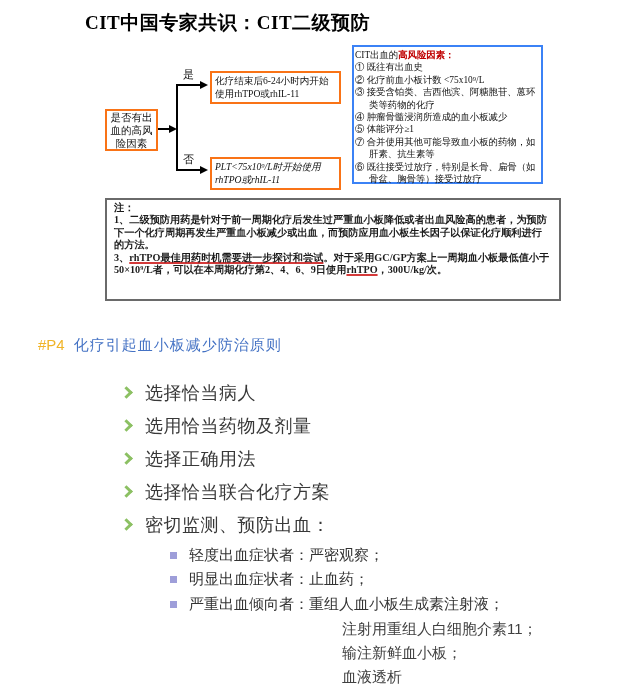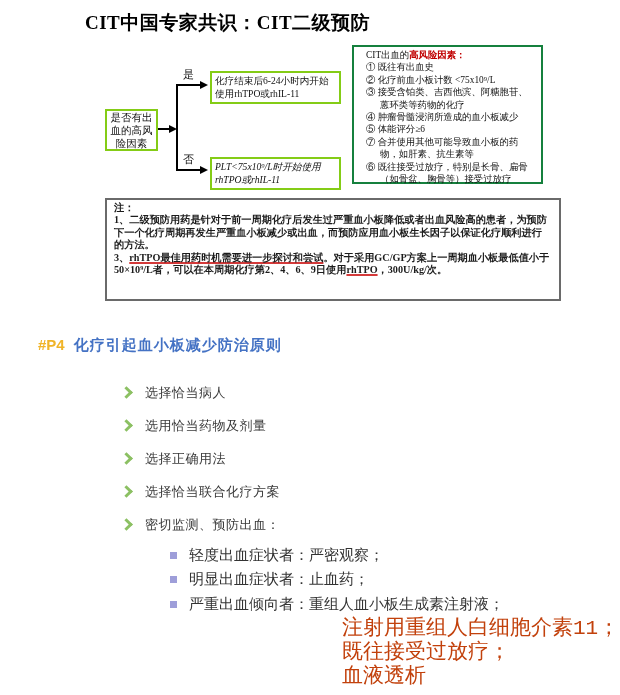--- a/index.html
+++ b/index.html
@@ -4,62 +4,62 @@
 <style>
   * { margin:0; padding:0; box-sizing:border-box; }
   body { background:#ffffff; font-family:"Liberation Sans", sans-serif; }
   .canvas { position:relative; width:620px; height:695px; background:#ffffff; overflow:hidden; }
 
   
   .slide-title { position:absolute; left:85px; top:10px; font-family:"Liberation Serif","DejaVu Serif",serif;
     font-weight:700; font-size:19px; color:#000; letter-spacing:0.5px; }
 
   
-  .fc-box { position:absolute; border:2px solid #84cc16; background:#fff;
+  .fc-box { position:absolute; border:2px solid #f97316; background:#fff;
     font-family:"Liberation Serif","DejaVu Serif",serif; color:#111; }
   .decision-box { left:105px; top:109px; width:53px; height:42px; font-size:10.5px; line-height:13px;
     display:flex; align-items:center; justify-content:center; text-align:center; padding:2px; }
   .yes-box { left:210px; top:71px; width:131px; font-size:9.6px; line-height:12.5px; padding:2px 3px; }
   .no-box  { left:210px; top:157px; width:131px; font-size:9.6px; line-height:12.5px; padding:2px 3px;font-style:italic; }
   .fc-line { position:absolute; background:#000; }
   .fc-arrowhead { position:absolute; width:0; height:0;
     border-top:4.5px solid transparent; border-bottom:4.5px solid transparent; border-left:8px solid #000; }
   .fc-label { position:absolute; font-family:"Liberation Serif","DejaVu Serif",serif; font-size:11px; color:#111; }
 
   
-  .risk-box { position:absolute; left:352px; top:45px; width:191px; height:139px; border:2px solid #15803d;
-    padding:2px 12px; font-family:"Liberation Serif","DejaVu Serif",serif; font-size:9.4px;
+  .risk-box { position:absolute; left:352px; top:45px; width:191px; height:139px; border:2px solid #3b82f6;
+    padding:2px 1px; font-family:"Liberation Serif","DejaVu Serif",serif; font-size:9.4px;
     line-height:12.4px; color:#111; }
   .risk-title-highlight { color:#c00000; font-weight:700; }
   .risk-item { padding-left:14px; text-indent:-14px; }
 
   
   .note-box { position:absolute; left:105px; top:198px; width:456px; height:103px; border:2px solid #6a6a6a;
     padding:2px 7px; font-family:"Liberation Serif","DejaVu Serif",serif; font-weight:700;
     font-size:10.2px; line-height:12.4px; color:#1c1c1c; }
   .red-underline { text-decoration:underline; text-decoration-color:#d43a3a; text-decoration-thickness:1.5px; text-underline-offset:1px; }
 
   
-  .section-heading { position:absolute; left:38px; top:336px; font-size:15px; font-weight:700; }
+  .section-heading { position:absolute; left:38px; top:336px; font-size:15px; font-weight:400; }
   .section-tag { color:#f0b428; margin-right:9px; }
   .section-title { color:#4472c4; letter-spacing:1px; }
 
   
   .principles { position:absolute; left:122px; top:376px; }
   .principle-row { display:flex; align-items:center; height:33px; }
   .chevron-icon { width:9px; height:9px; border-top:3px solid #8cc063; border-right:3px solid #8cc063;
     transform:rotate(45deg); margin-right:14px; flex:0 0 auto; }
-  .principle-text { font-size:13px; color:#383838; letter-spacing:0.5px; }
+  .principle-text { font-size:18px; color:#383838; letter-spacing:0.5px; }
 
   
   .sub-list { position:absolute; left:170px; top:543px; }
   .sub-row { display:flex; align-items:center; height:24.5px;text-align:center; }
   .square-icon { width:7px; height:7px; background:#9e9ed9; margin-right:12px; flex:0 0 auto; }
   .sub-text { font-size:15px; color:#333; }
-  .sub-continued { position:absolute; left:342px; top:617px; font-size:21px; color:#c2410c; line-height:24.2px;font-family:Liberation Mono, monospace; }
+  .sub-continued { position:absolute; left:342px; top:617px; font-size:15px; color:#404040; line-height:24.2px; }
 </style>
 </head>
 <body>
 
 <div class="canvas">
 
   <div class="slide-title">CIT中国专家共识：CIT二级预防</div>
 
   <div class="fc-box decision-box">是否有出血的高风险因素</div>
 
@@ -77,21 +77,21 @@
 
   <div class="fc-box yes-box">化疗结束后6-24小时内开始使用rhTPO或rhIL-11</div>
   <div class="fc-box no-box">PLT&lt;75x10⁹/L时开始使用rhTPO或rhIL-11</div>
 
   <div class="risk-box">
     <div><span>CIT出血的</span><span class="risk-title-highlight">高风险因素：</span></div>
     <div class="risk-item">① 既往有出血史</div>
     <div class="risk-item">② 化疗前血小板计数 &lt;75x10⁹/L</div>
     <div class="risk-item">③ 接受含铂类、吉西他滨、阿糖胞苷、蒽环类等药物的化疗</div>
     <div class="risk-item">④ 肿瘤骨髓浸润所造成的血小板减少</div>
-    <div class="risk-item">⑤ 体能评分≥6</div>
+    <div class="risk-item">⑤ 体能评分≥1</div>
     <div class="risk-item">⑦ 合并使用其他可能导致血小板的药物，如肝素、抗生素等</div>
     <div class="risk-item">⑥ 既往接受过放疗，特别是长骨、扁骨（如骨盆、胸骨等）接受过放疗</div>
   </div>
 
   <div class="note-box">
     <div>注：</div>
     <div>1、二级预防用药是针对于前一周期化疗后发生过严重血小板降低或者出血风险高的患者，为预防下一个化疗周期再发生严重血小板减少或出血，而预防应用血小板生长因子以保证化疗顺利进行的方法。</div>
     <div><span>3、</span><span class="red-underline">rhTPO最佳用药时机需要进一步探讨和尝试</span><span>。对于采用GC/GP方案上一周期血小板最低值小于50×10⁹/L者，可以在本周期化疗第2、4、6、9日使用</span><span class="red-underline">rhTPO</span><span>，300U/kg/次。</span></div>
   </div>
 
@@ -132,17 +132,17 @@
       <span class="sub-text">明显出血症状者：止血药；</span>
     </div>
     <div class="sub-row">
       <span class="square-icon"></span>
       <span class="sub-text">严重出血倾向者：重组人血小板生成素注射液；</span>
     </div>
   </div>
 
   <div class="sub-continued">
     <div>注射用重组人白细胞介素11；</div>
-    <div>既往接受过放疗；</div>
+    <div>输注新鲜血小板；</div>
     <div>血液透析</div>
   </div>
 
 </div>
 
 </body></html>

